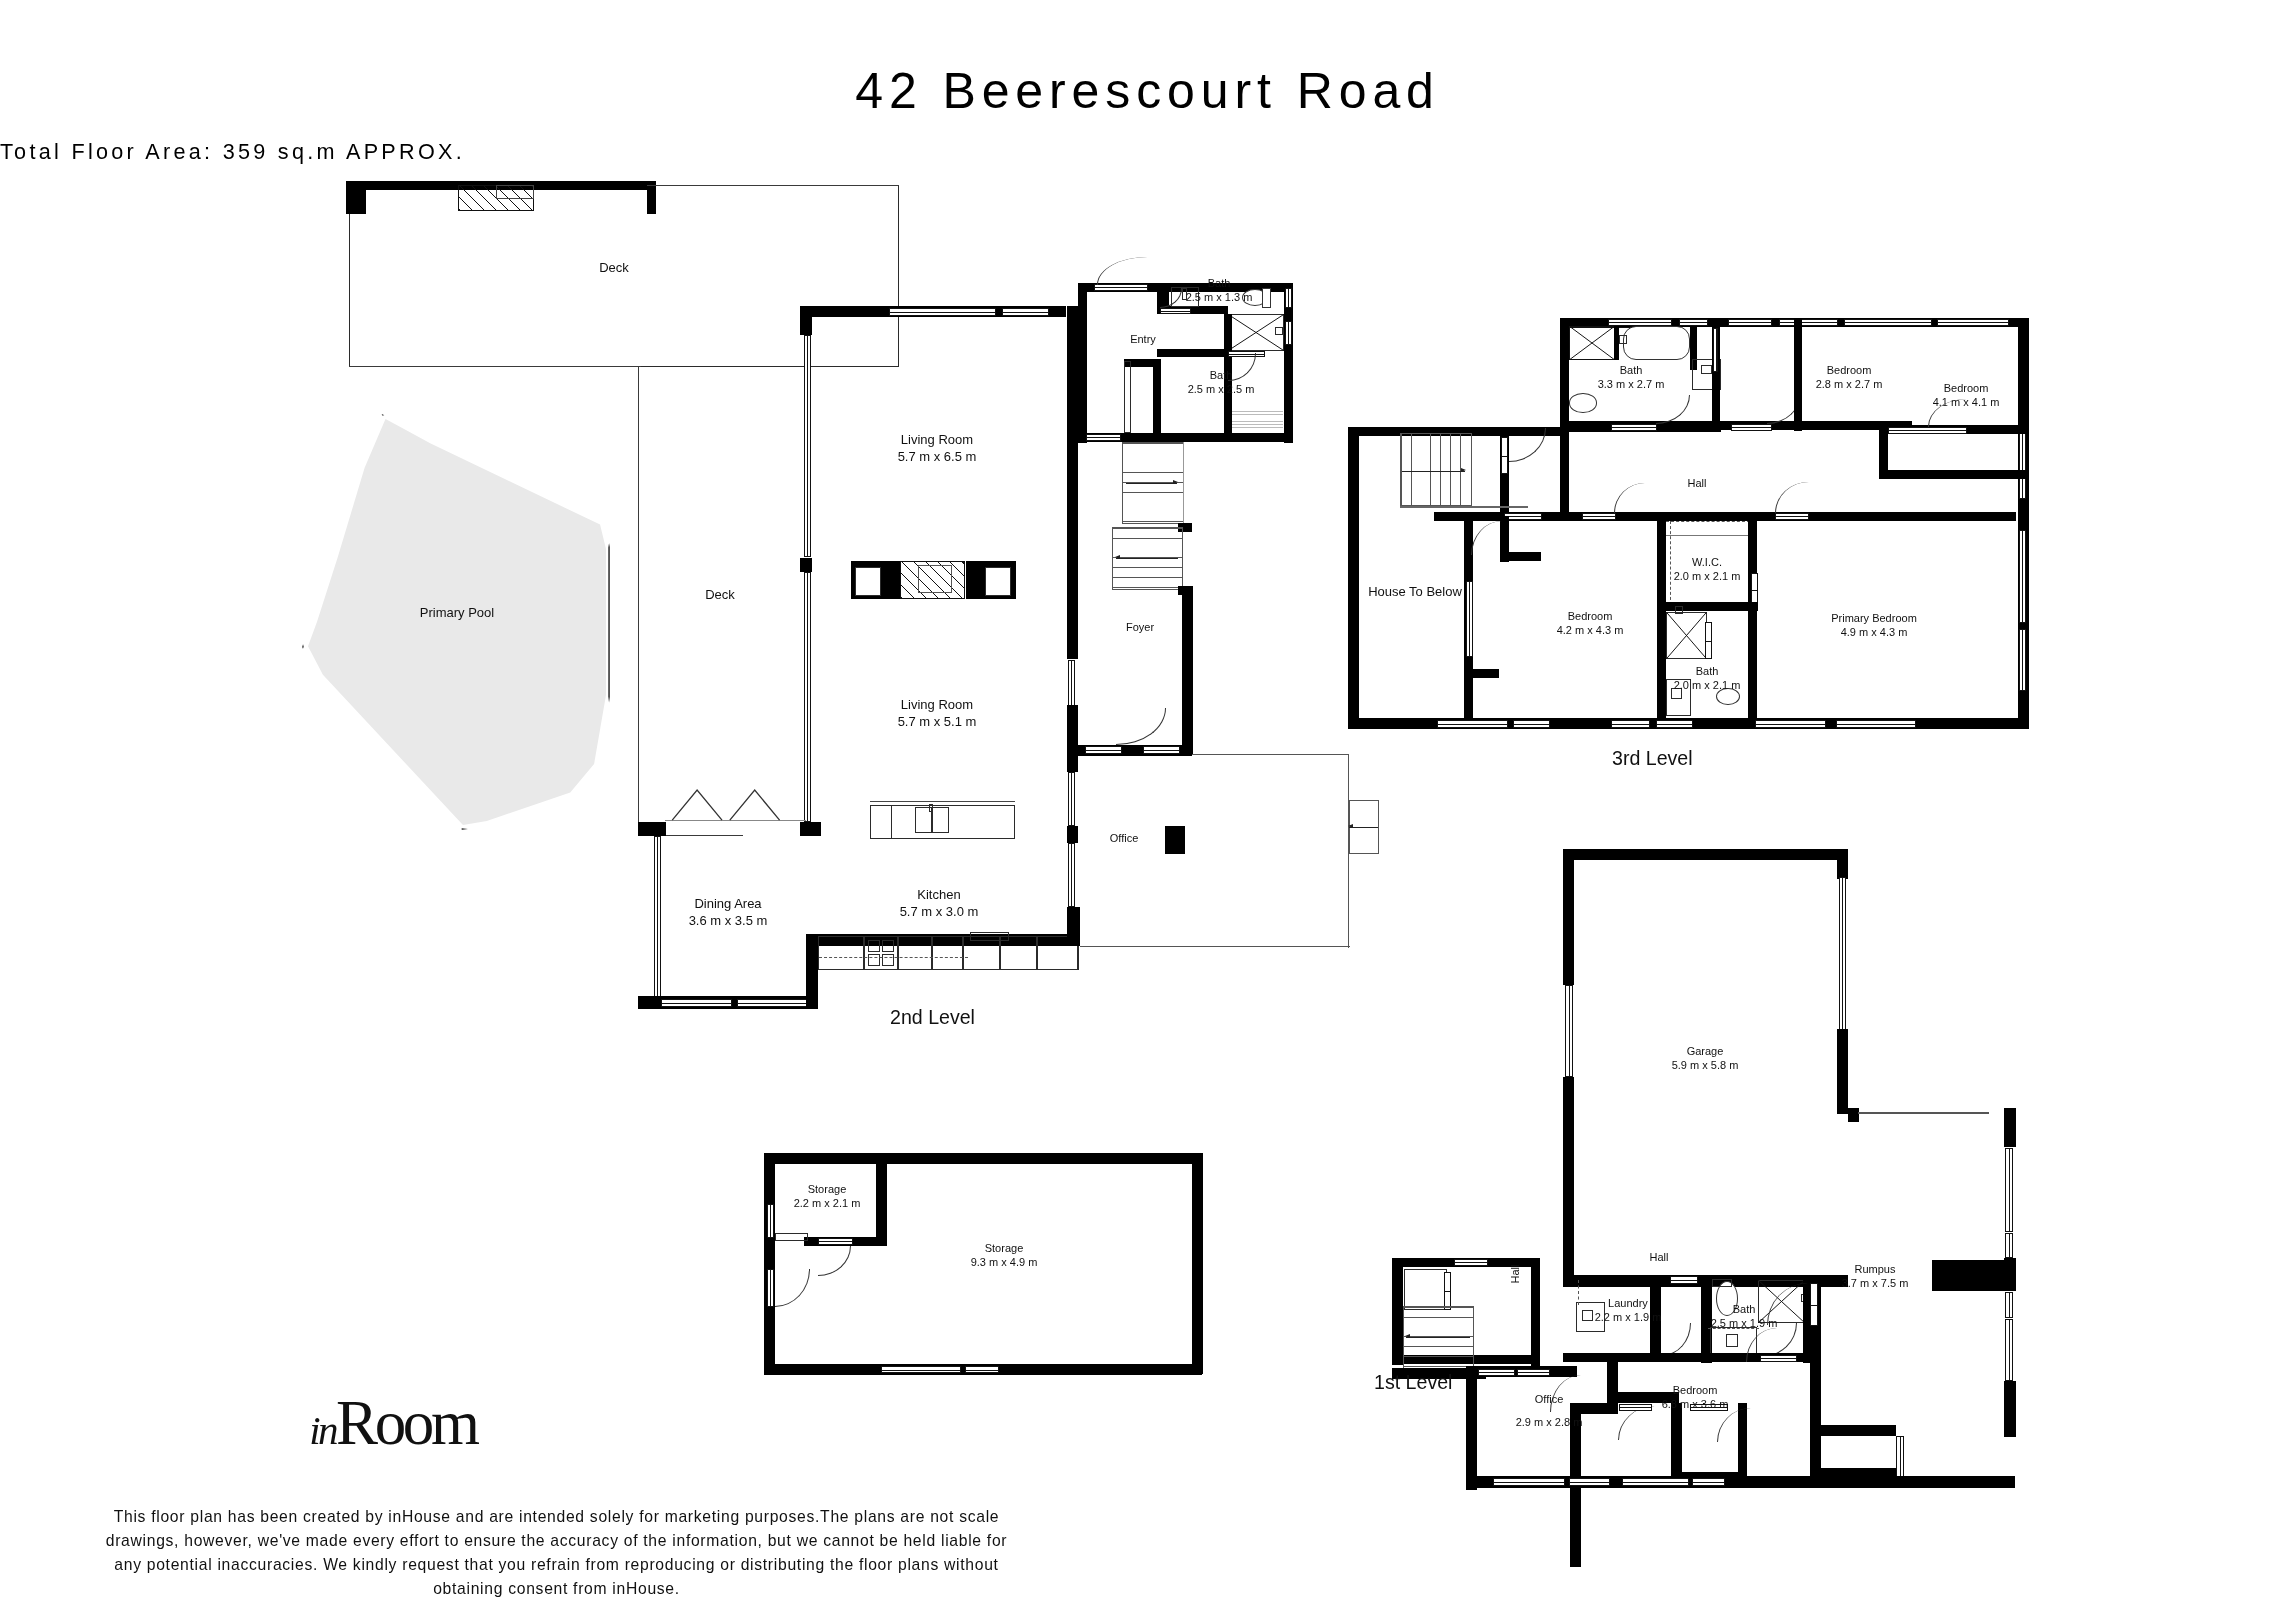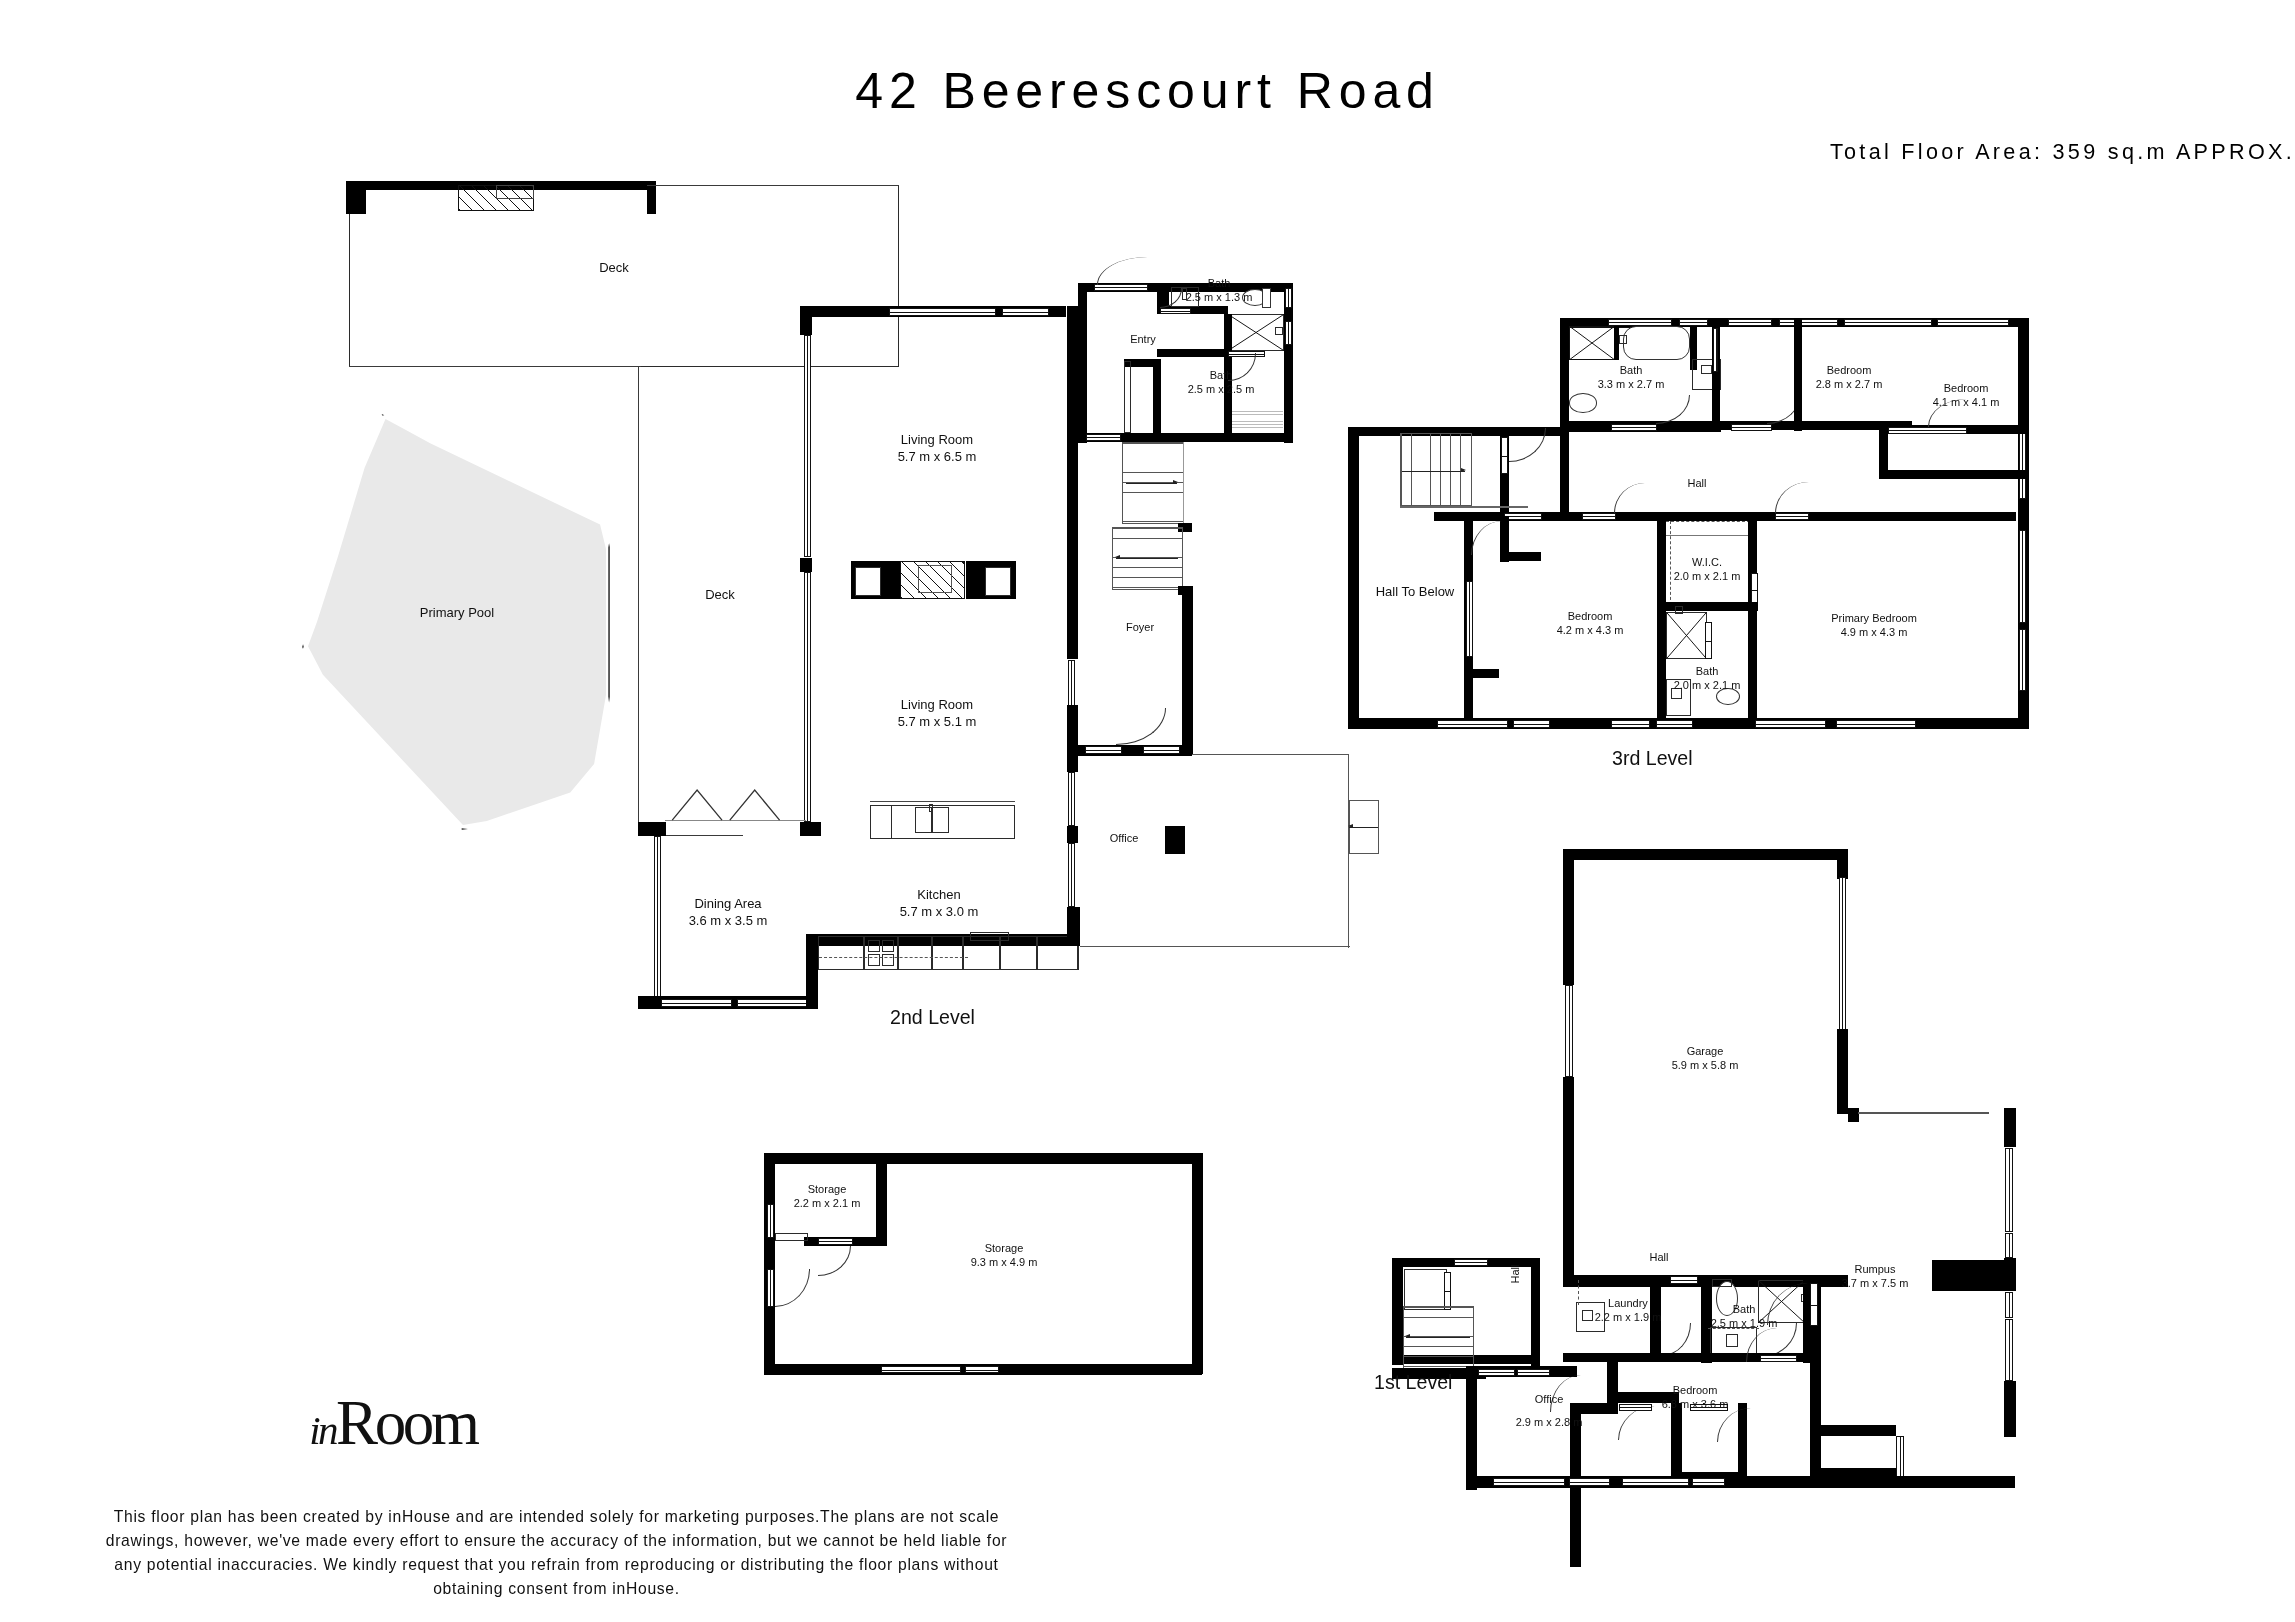--- a/index.html
+++ b/index.html
@@ -8,21 +8,21 @@
     font-family:"Liberation Sans", sans-serif;color:#111;
   }
   #page{position:absolute;left:0;top:0;width:2295px;height:1623px;background:#fff;}
 
   
   .title{
     position:absolute;left:0;right:0;top:62px;text-align:center;
     font-size:50px;letter-spacing:5.9px;font-weight:400;color:#000;
   }
   .subtitle{
-    position:absolute;left:0;right:0;top:139px;text-align:right;
+    position:absolute;left:0;right:0;top:139px;text-align:left;
     font-size:21.6px;letter-spacing:3.3px;color:#000;
   }
 
   
   .levelcap{position:absolute;font-size:19.6px;color:#111;white-space:nowrap;}
 
   
   .rlabel{position:absolute;text-align:center;white-space:nowrap;
           font-size:13px;line-height:1.28;color:#111;transform:translateX(-50%);}
   .rlabel .nm{display:block;}
@@ -395,21 +395,21 @@
       <line x1="62" y1="0" x2="0" y2="72" stroke="#111" stroke-width="1.5"></line>
     </svg>
     <div class="thin" style="left:1675px;top:606px;width:7.9px;height:7.9px;"></div>
     <div class="thin" style="left:1666px;top:679px;width:25px;height:37px;"></div>
     <div class="thin" style="left:1671px;top:688px;width:10.5px;height:10.5px;"></div>
     <div class="fxr" style="left:1716px;top:688px;width:23.6px;height:17px;"></div>
     <div class="door br" style="left:1708px;top:622px;width:37px;height:37px;"></div>
     <div class="win" style="left:1705px;top:622px;width:6.5px;height:37px;"></div>
 
     <div class="rlabel" style="left:1415px;top:584px;">
-      <span class="nm">Hall To Below</span>
+      <span class="nm">House To Below</span>
     </div>
     <div class="rlabel sm" style="left:1697px;top:476px;">
       <span class="nm">Hall</span>
     </div>
     <div class="rlabel sm" style="left:1631px;top:363px;">
       <span class="nm">Bath</span>
       <span class="dim">3.3 m x 2.7 m</span>
     </div>
     <div class="rlabel sm" style="left:1849px;top:363px;">
       <span class="nm">Bedroom</span>

